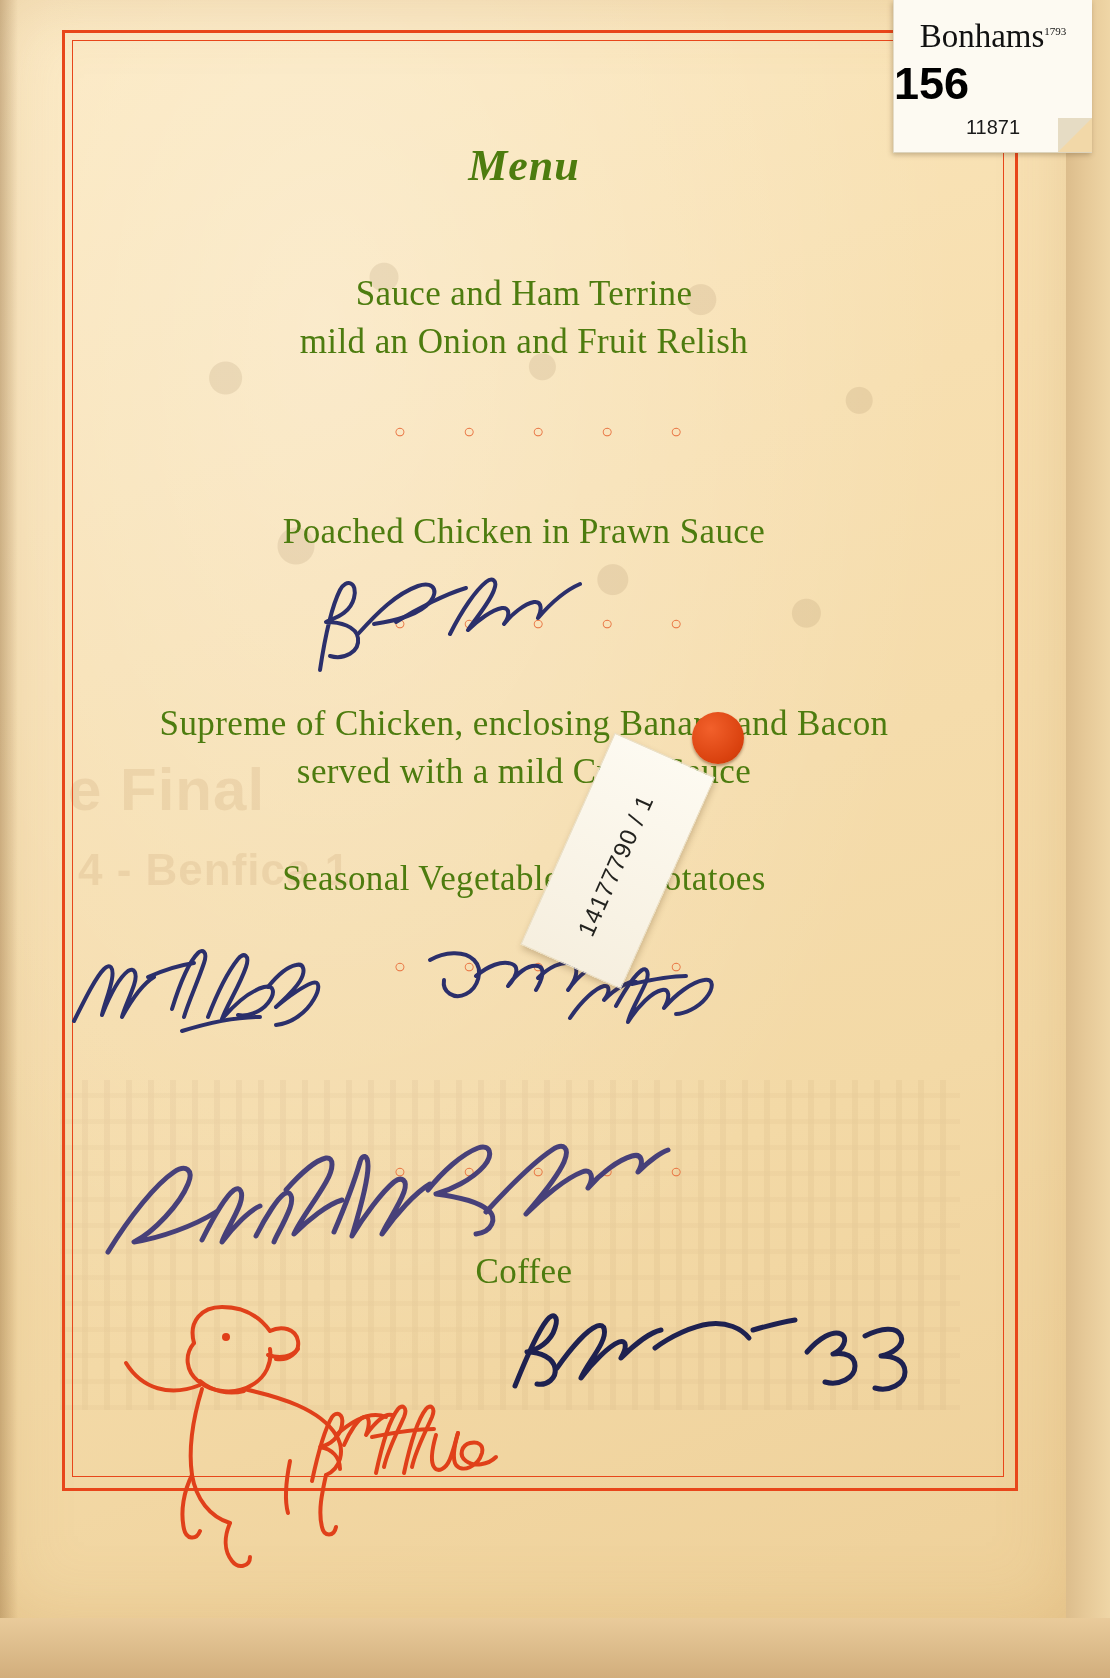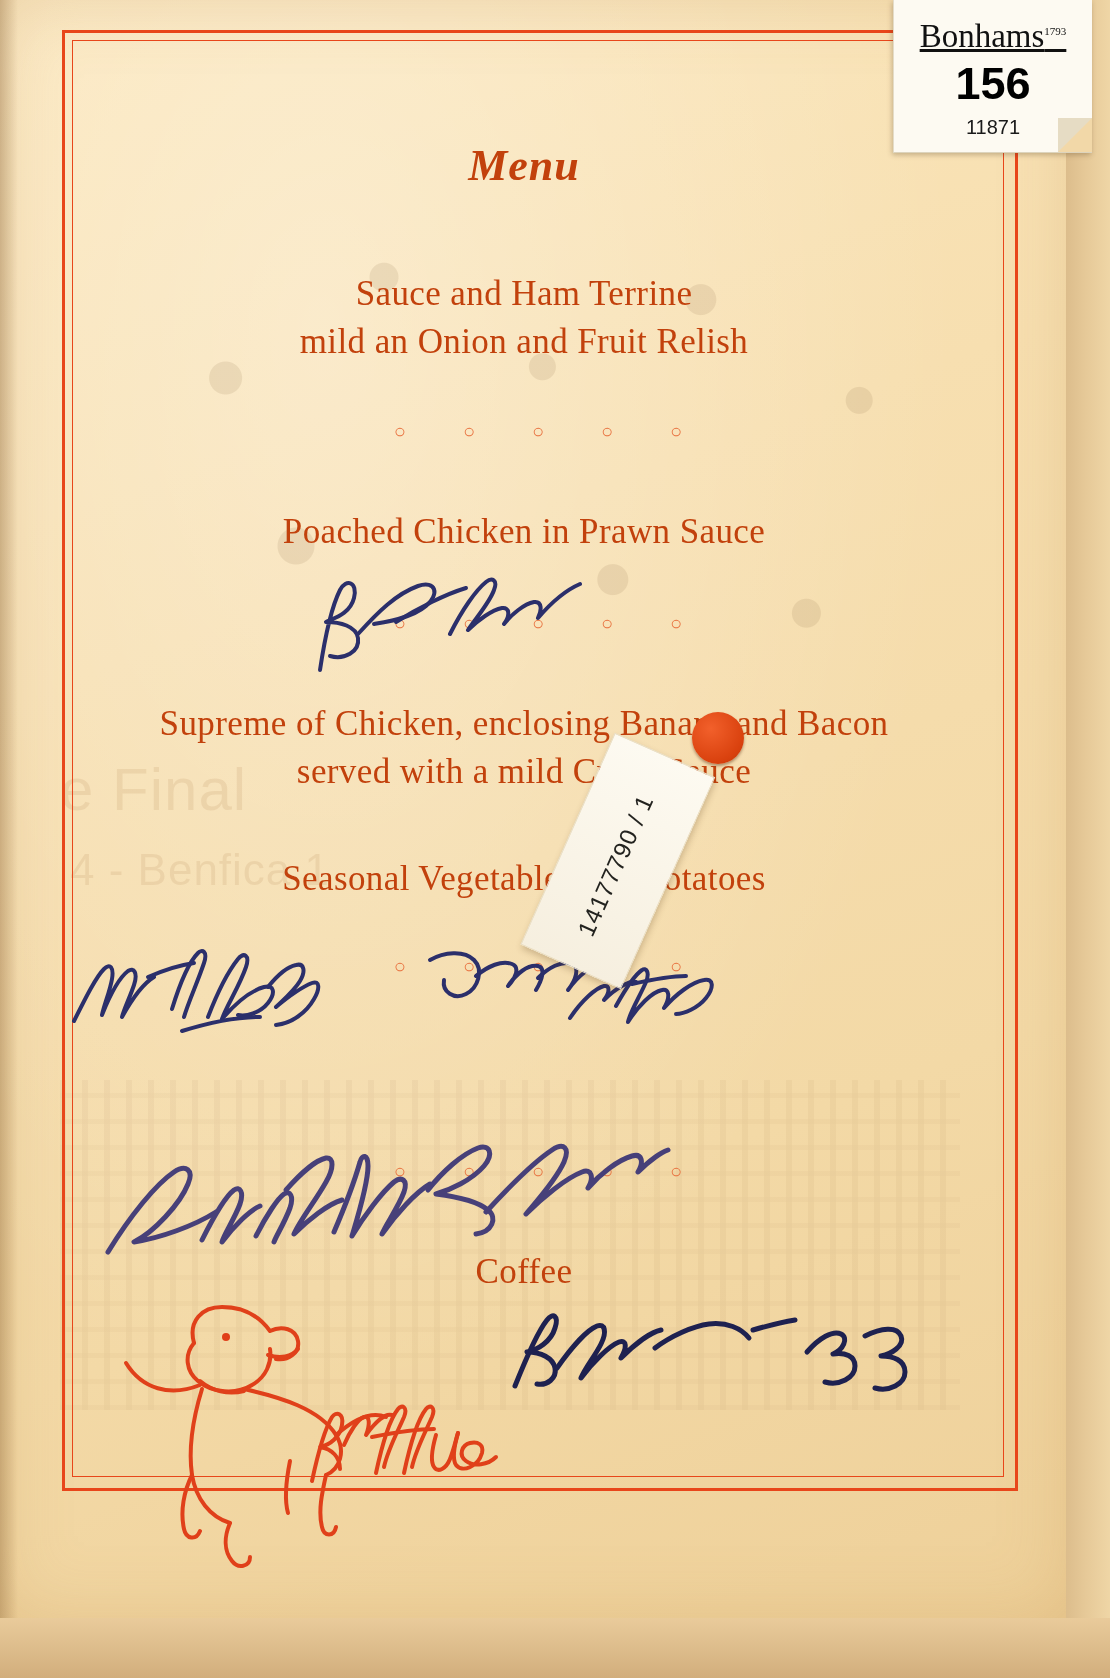--- a/index.html
+++ b/index.html
@@ -51,24 +51,25 @@
     height: 60px;
     background: linear-gradient(180deg, #e9cb9b 0%, #dcbb8a 55%, #d2ae7c 100%);
   }
 
   
   .ghost {
     position: absolute;
     opacity: 0.20;
     color: #b98b5c;
     font-family: "Liberation Sans", sans-serif;
-    font-weight: normal;
+    font-weight: bold;
     letter-spacing: 1px;
     white-space: nowrap;
     pointer-events: none;
+    margin-left: 8px;
   }
   .ghost-final {
     left: 60px;
     top: 755px;
     font-size: 60px;
     color: #c49a6a;
   }
   .ghost-benfica {
     left: 70px;
     top: 845px;
@@ -123,21 +124,21 @@
     height: 1435px;
     border: 1px solid #e8461a;
   }
 
   
   .menu-text {
     position: absolute;
     left: 72px;
     width: 904px;
     text-align: center;
-    color: #c2410c;
+    color: #4d7c0f;
     font-family: "Liberation Serif", serif;
   }
   .menu-title {
     top: 140px;
     font-size: 44px;
     font-style: italic;
     font-weight: bold;
     letter-spacing: 1px;
   }
   .course-line {
@@ -189,32 +190,31 @@
   }
   .lot-brand {
     position: absolute;
     left: 0; right: 0;
     top: 18px;
     text-align: center;
     font-family: "Liberation Serif", serif;
     font-size: 33px;
     color: #111;
     letter-spacing: 0px;
-    text-decoration: underline;
   }
   .lot-brand sup {
     font-size: 11px;
     vertical-align: super;
     letter-spacing: 0;
   }
   .lot-number {
     position: absolute;
     left: 0; right: 0;
     top: 58px;
-    text-align: center;
+    text-align: left;
     font-family: "Liberation Sans", sans-serif;
     font-weight: bold;
     font-size: 45px;
     color: #000;
   }
   .lot-sub {
     position: absolute;
     left: 0; right: 0;
     top: 116px;
     text-align: center;

